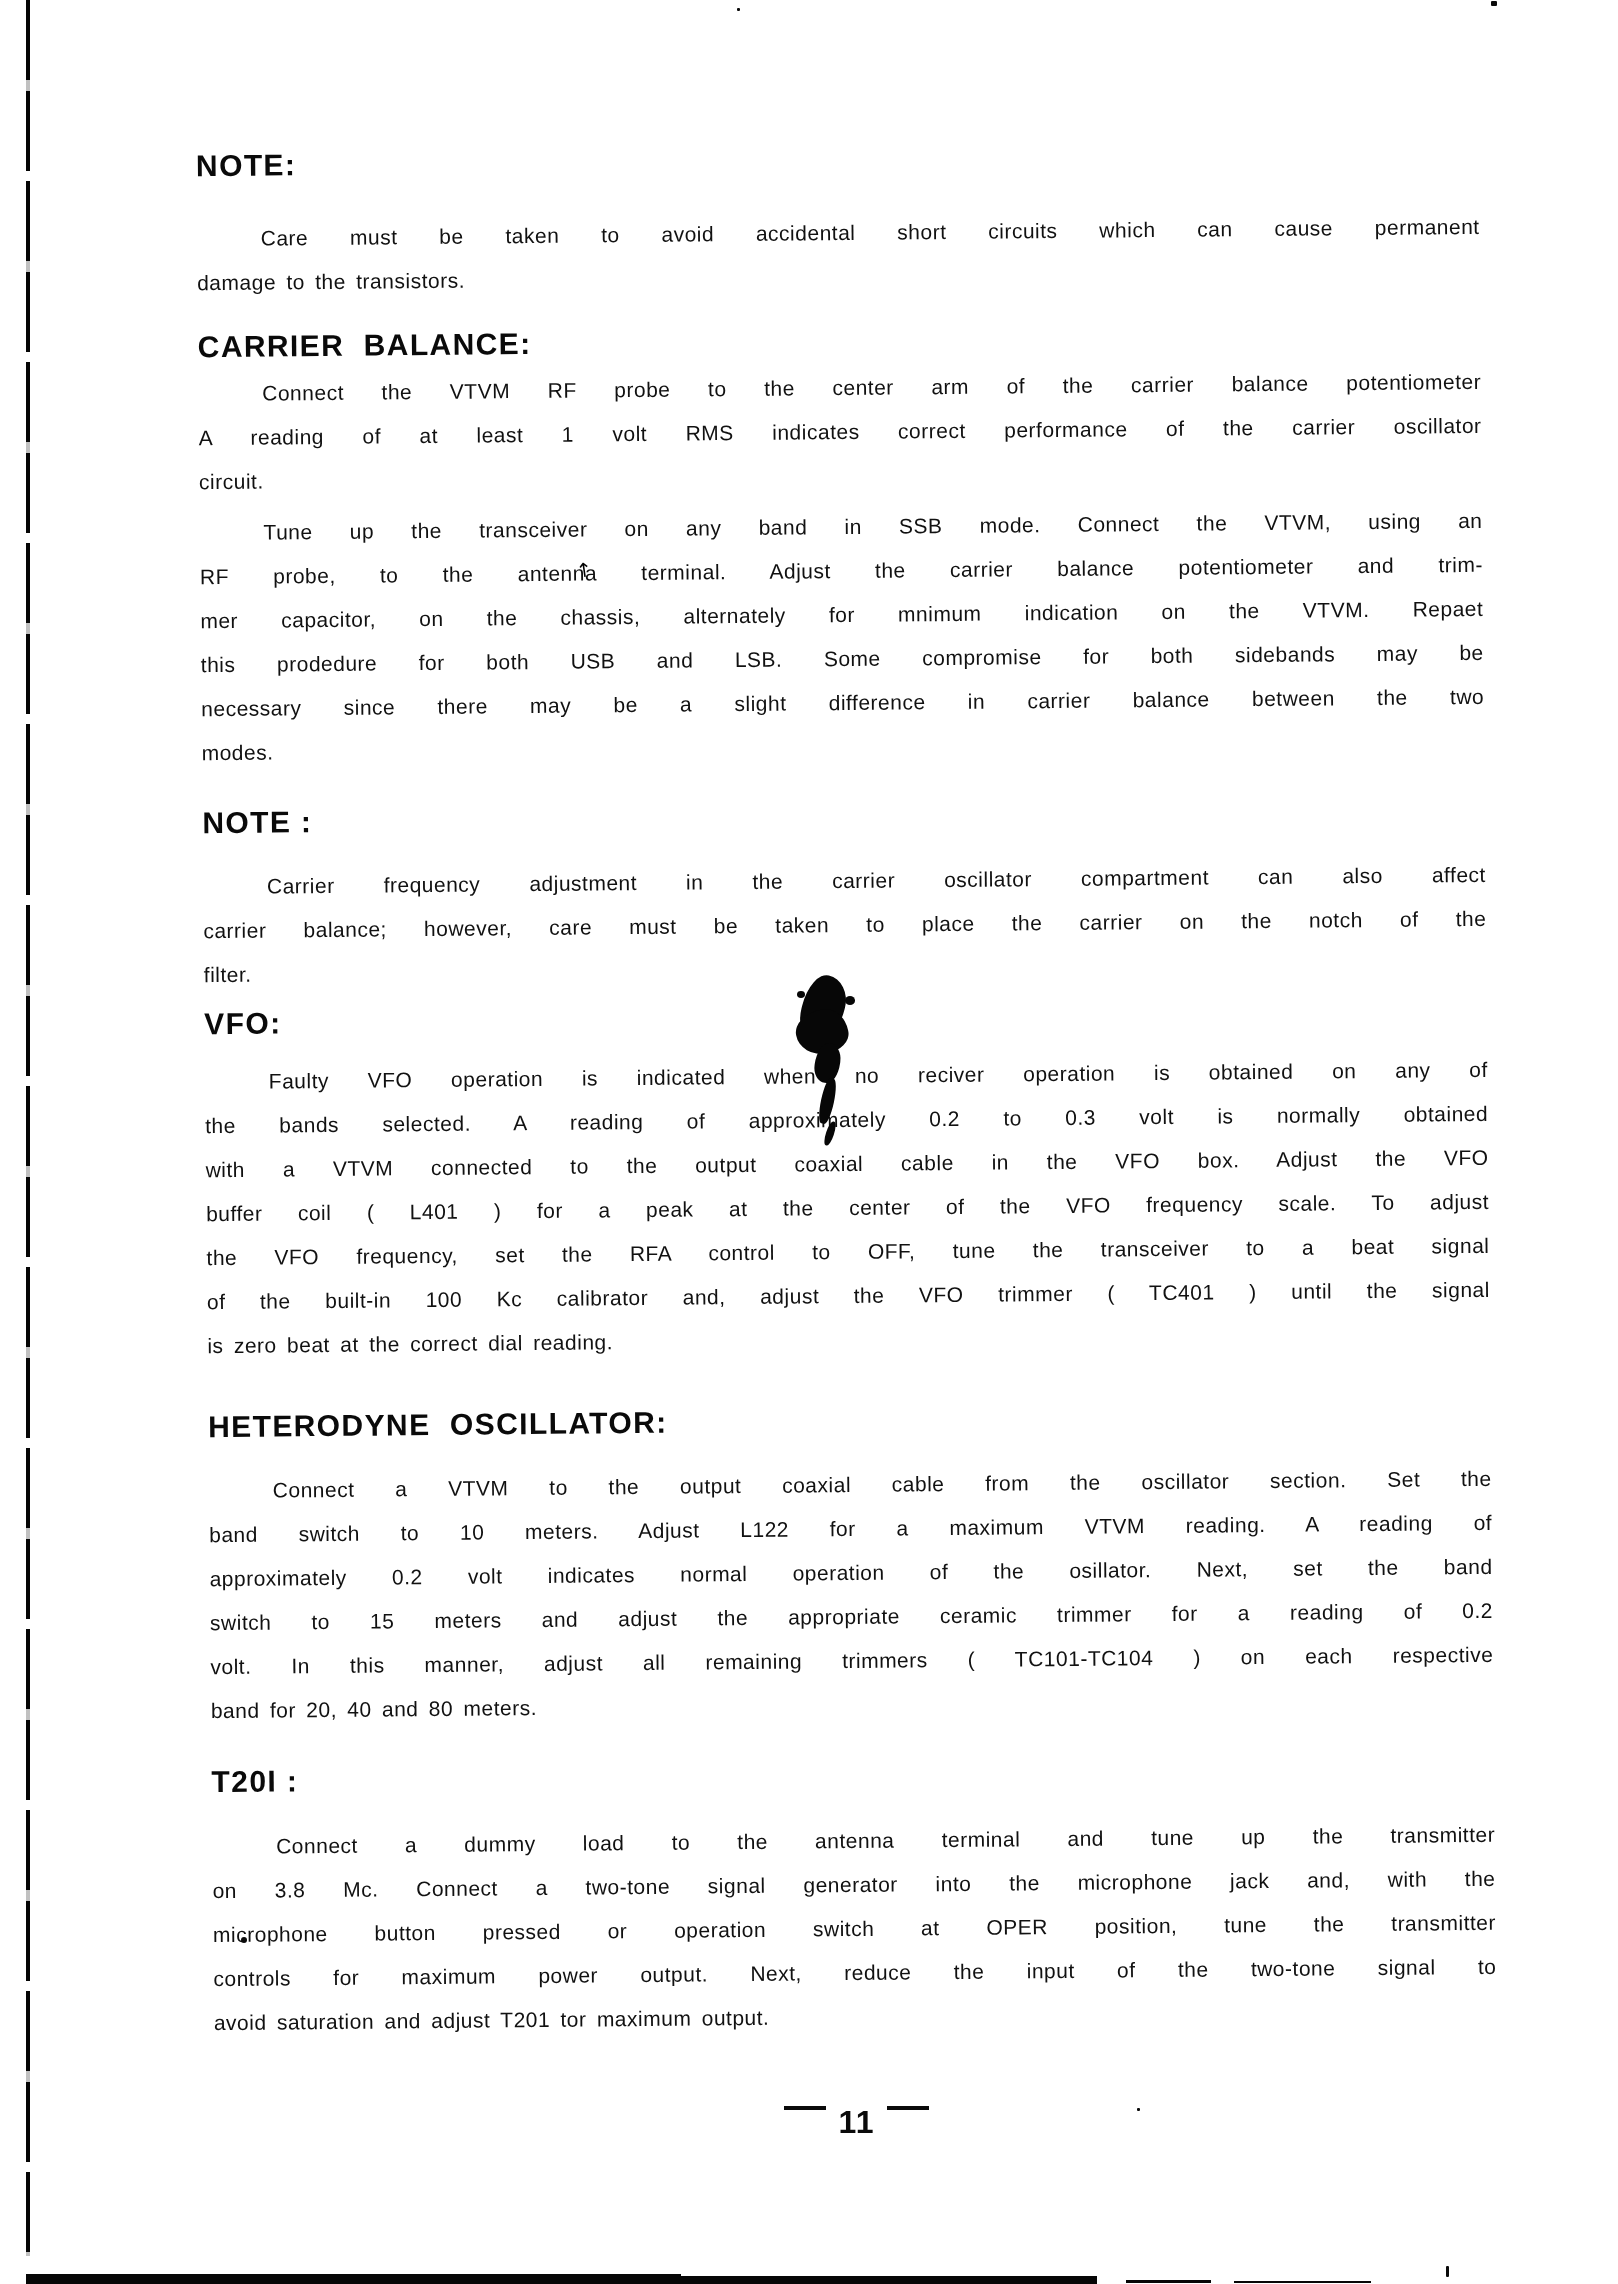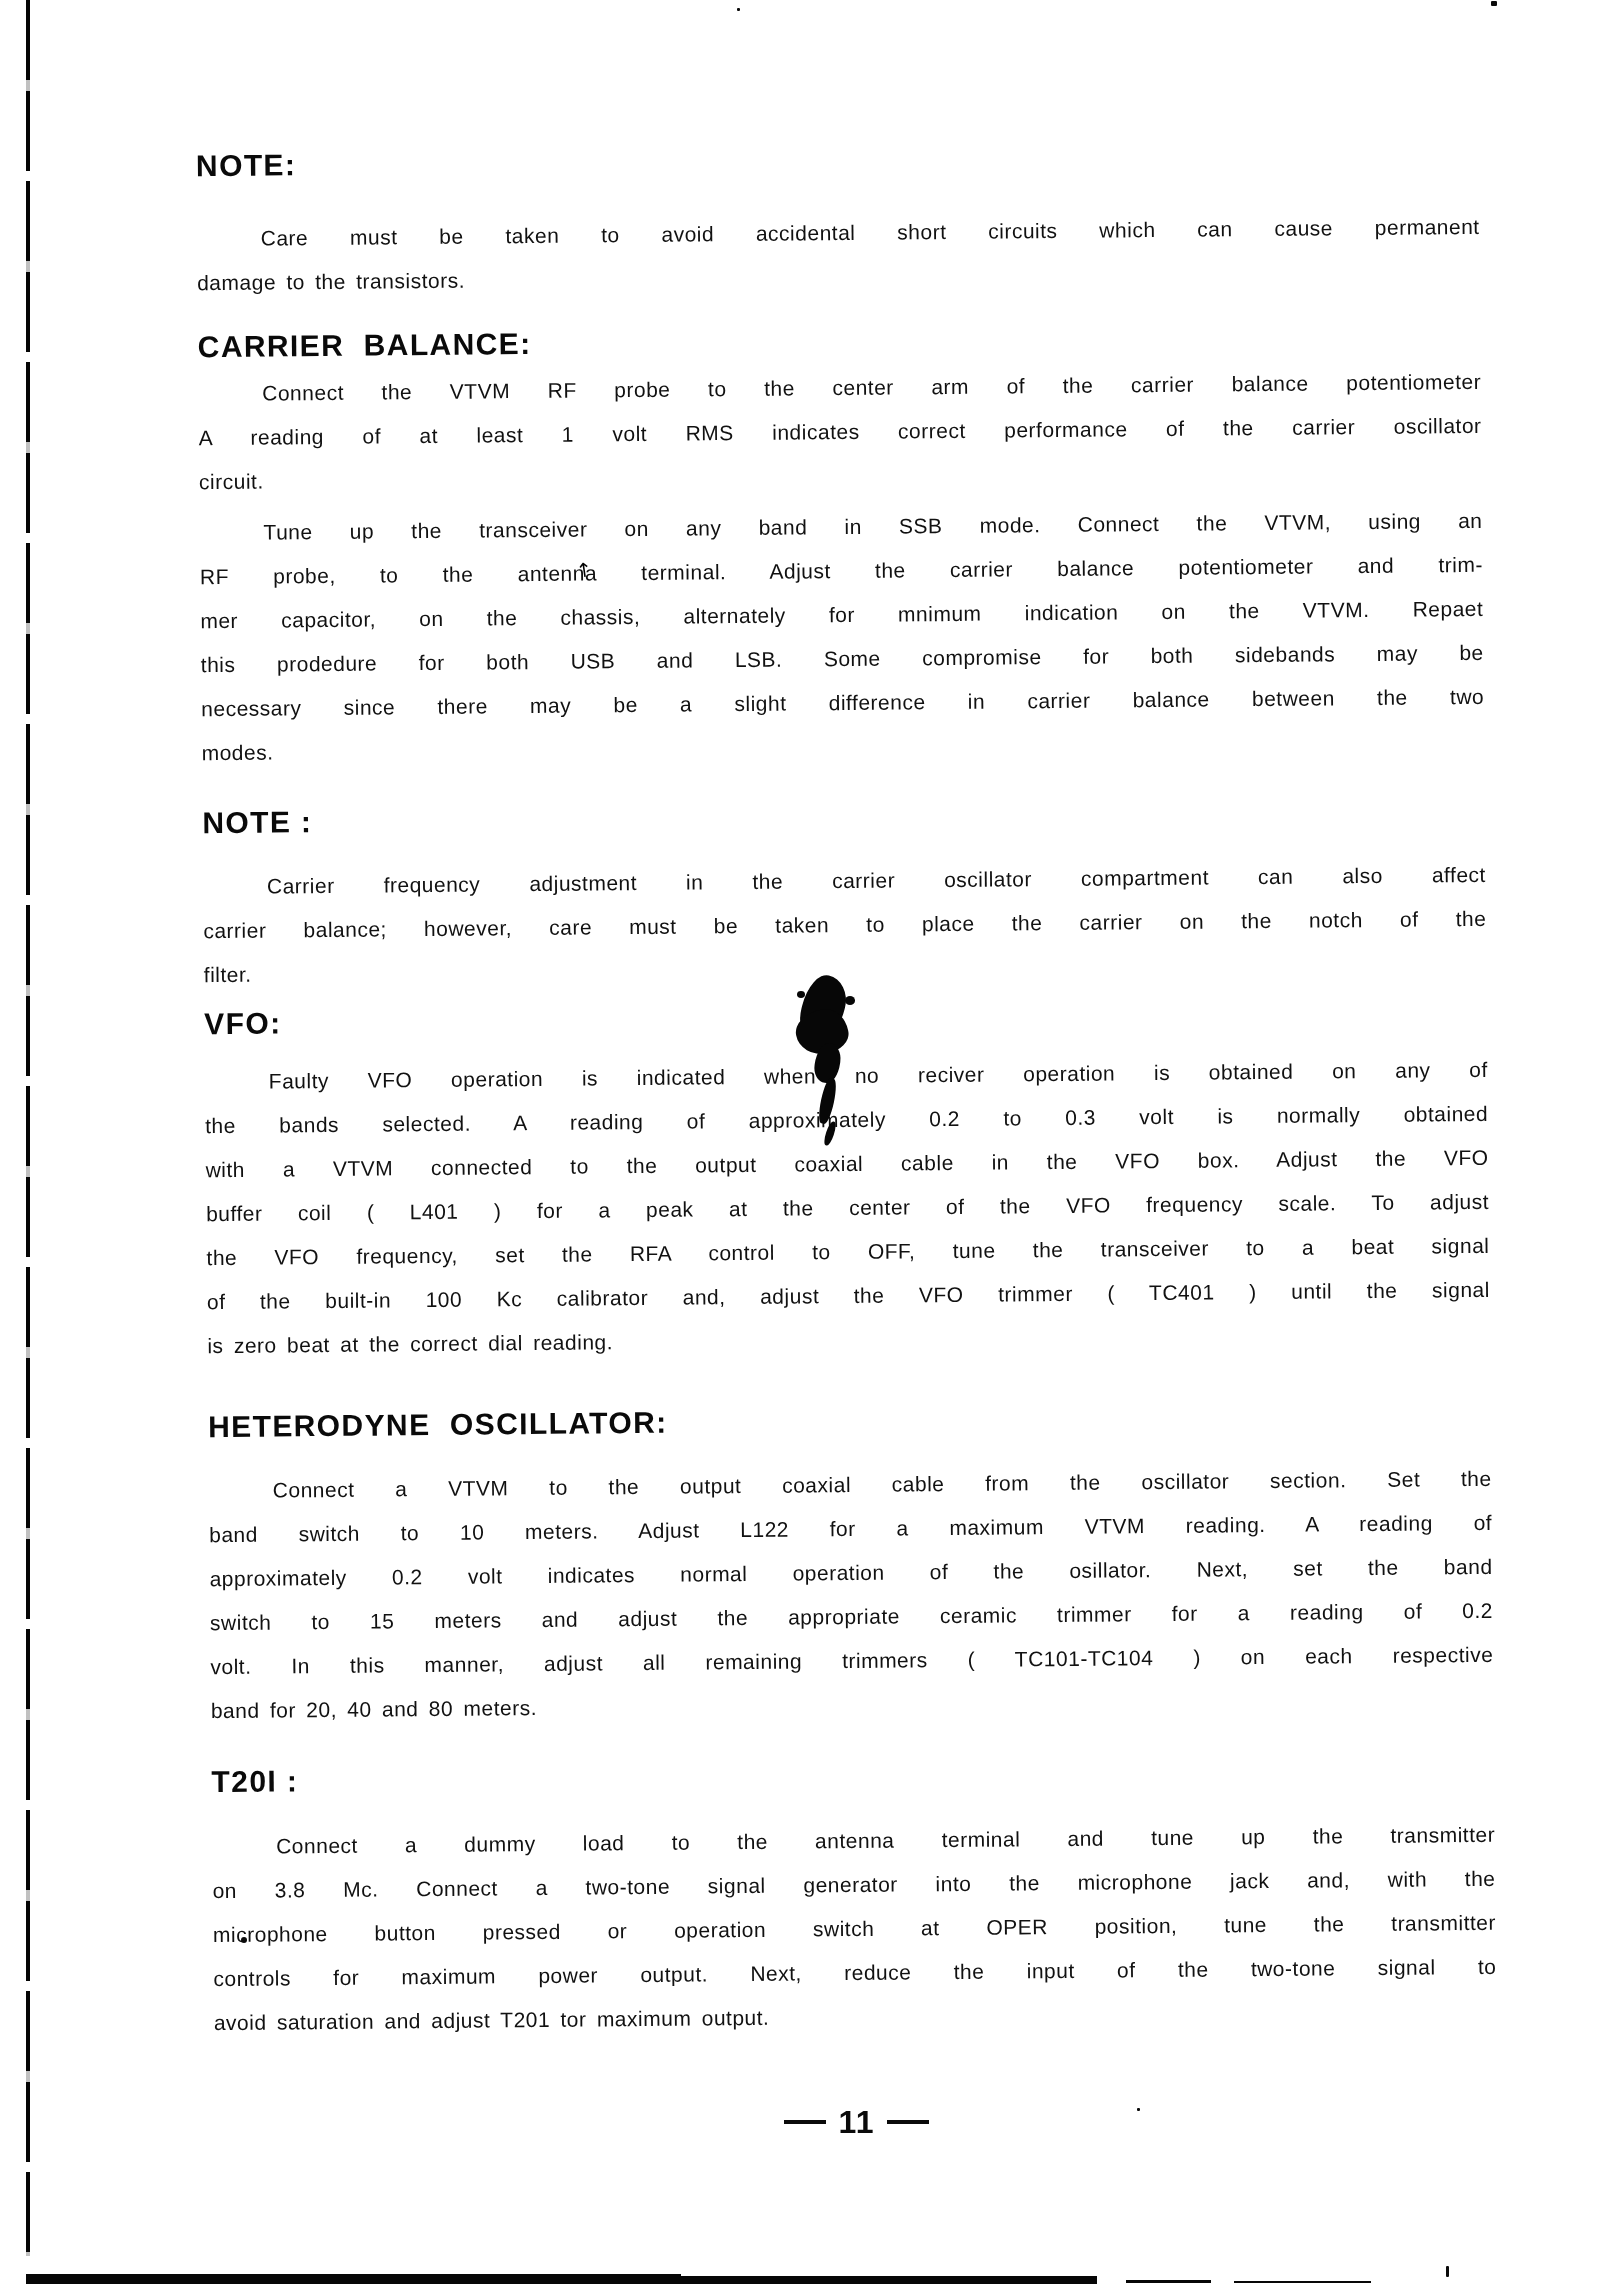--- a/index.html
+++ b/index.html
@@ -51,21 +51,21 @@
   .s3 .section-heading{margin-top:11.4px;}
   .s3 .paragraph{margin-top:19.4px;}
   .s4 .section-heading{margin-top:43px;}
   .s4 .paragraph{margin-top:26px;}
   .s5 .section-heading{margin-top:33px;}
   .s5 .paragraph{margin-top:27px;}
 
   
   .footer{
     position:absolute;left:758px;top:2106px;
-    display:flex;align-items:center;gap:12.5px;
+    display:flex;gap:12.5px;
   }
   .page-dash{width:42px;height:4px;background:#0a0a0a;}
   .page-number{
     font-weight:700;font-size:32px;color:#0a0a0a;letter-spacing:1.1px;
     line-height:32px;
   }
 
   
   .edge-left{
     position:absolute;left:0;top:0;width:4px;height:2256px;

